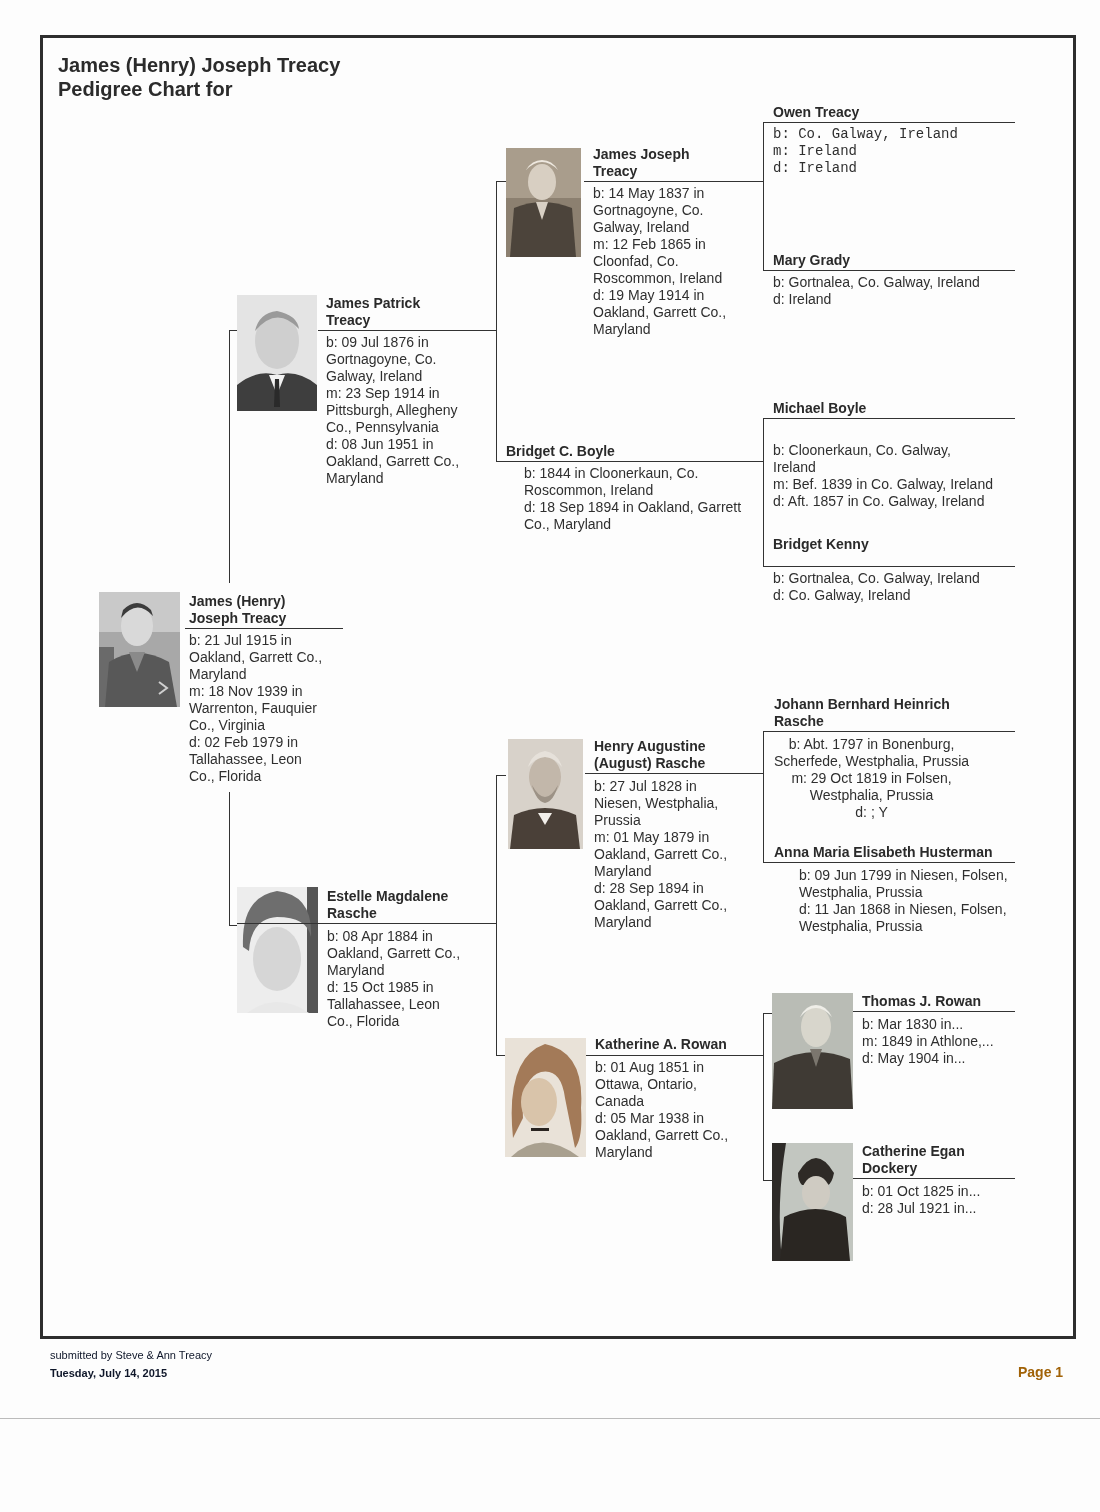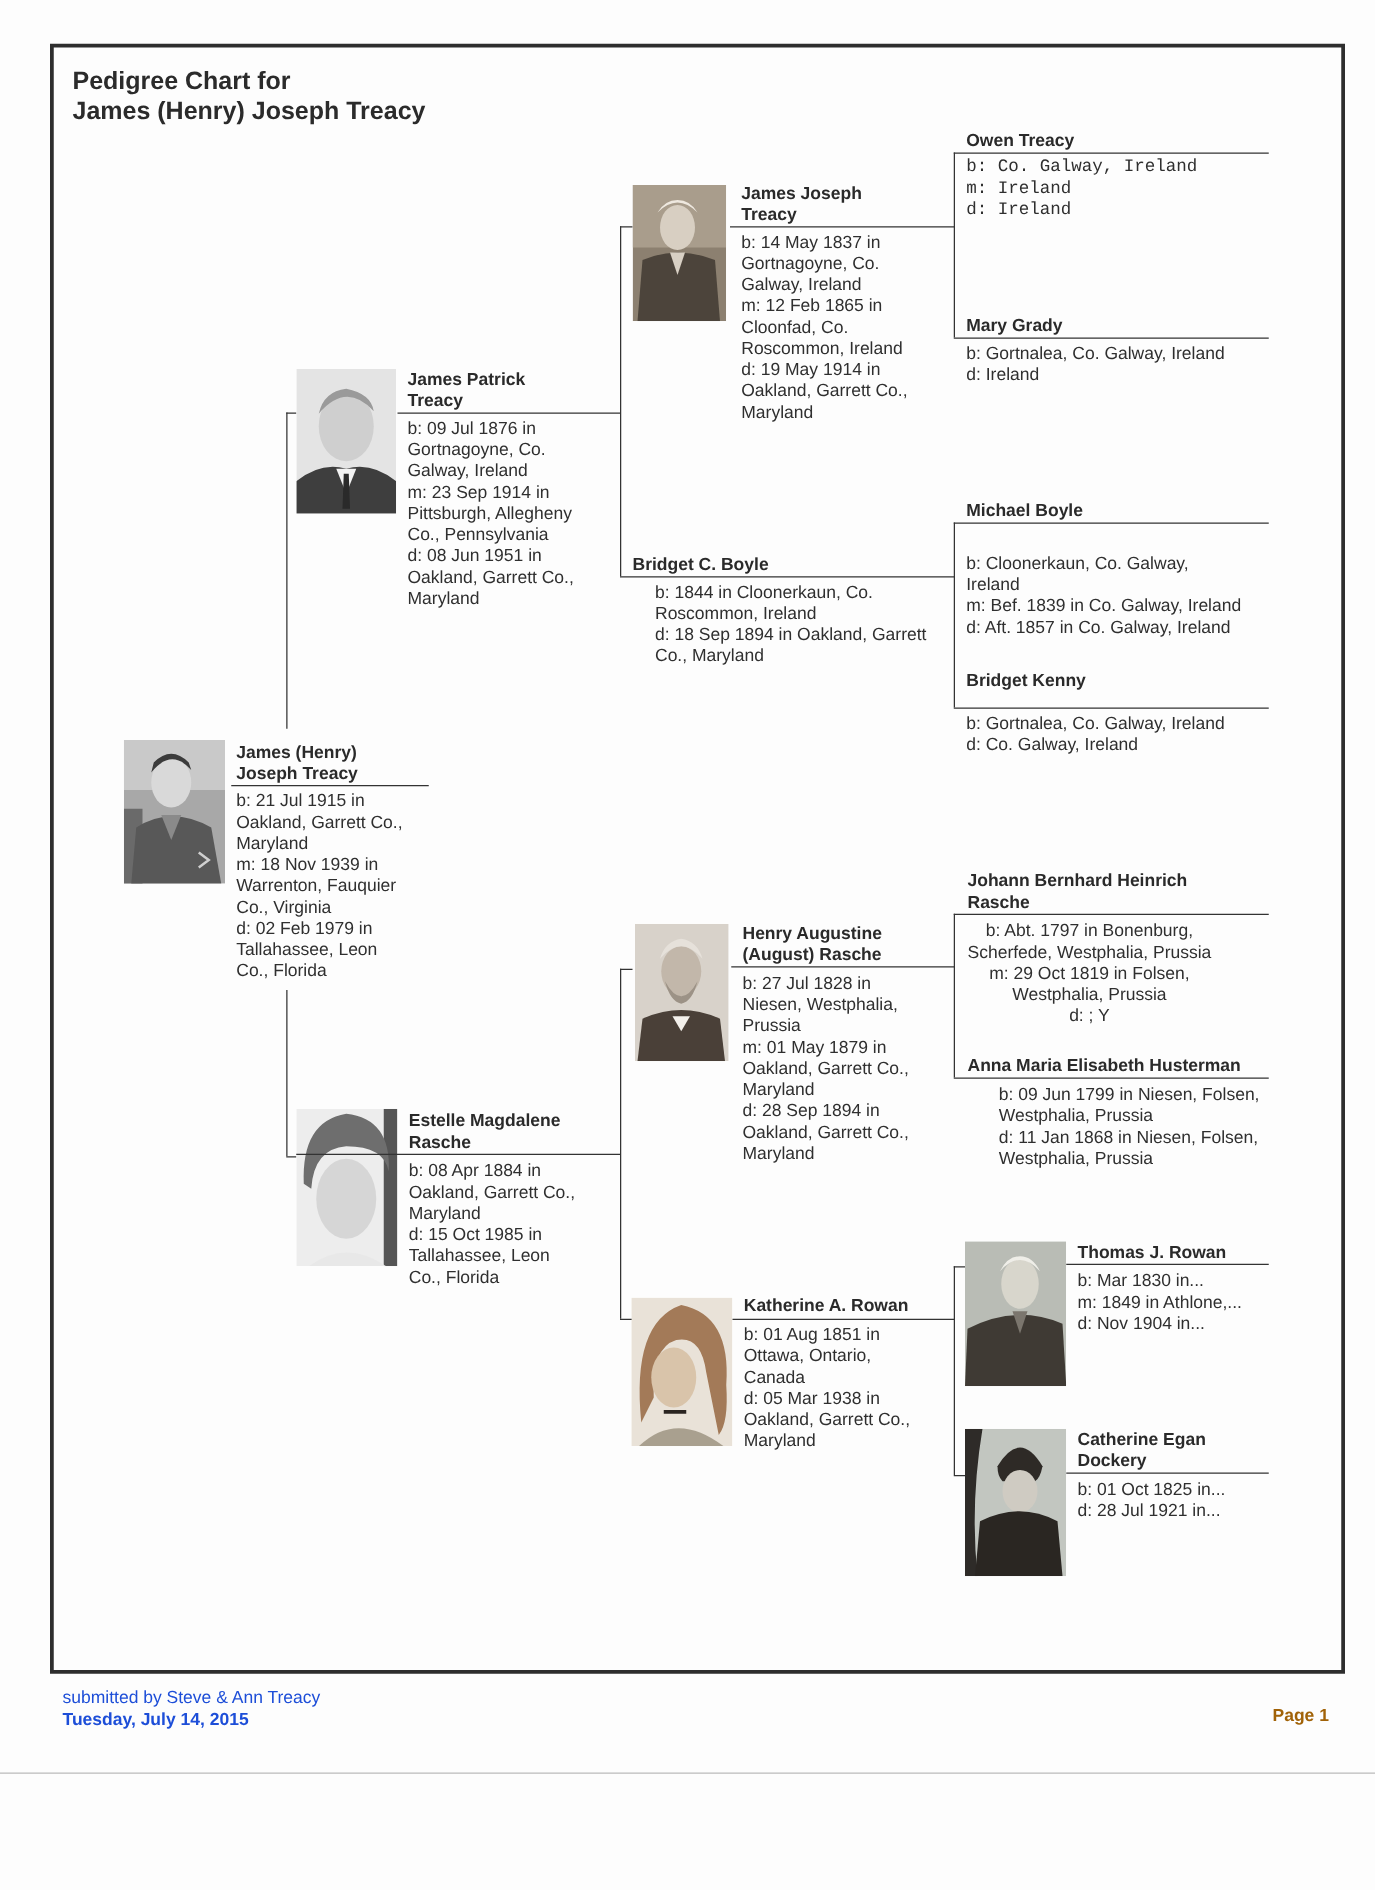--- a/index.html
+++ b/index.html
@@ -6,31 +6,31 @@
   body { width:1100px; height:1512px; position:relative; background:#fdfdfd; font-family:"Liberation Sans", sans-serif; color:#262626; overflow:hidden; }
   .abs { position:absolute; }
   .frame { position:absolute; left:40px; top:35px; width:1030px; height:1298px; border:3px solid #2e2e2e; }
   .title { position:absolute; left:58px; top:53px; font-weight:bold; font-size:20px; line-height:24px; color:#2b2b2b; }
   .name { position:absolute; font-weight:bold; font-size:14px; line-height:17px; color:#2a2a2a; }
   .det { position:absolute; font-size:14px; line-height:17px; color:#2f2f2f; }
   .det div { white-space:nowrap; }
   .hl { position:absolute; height:0; border-top:1.5px solid #333; }
   .vl { position:absolute; width:0; border-left:1.5px solid #333; }
   .photo { position:absolute; overflow:hidden; }
-  .footer-l { position:absolute; left:50px; font-size:14px; color:#1d4ed8; }
+  .footer-l { position:absolute; left:50px; font-size:11px; color:#0f172a; }
   .scanline { position:absolute; left:0; top:1418px; width:1100px; border-top:1px solid #bbb; }
 </style>
 </head>
 <body>
 
 <div class="frame"></div>
 
 <div class="title">
+  <div>James (Henry) Joseph Treacy</div>
   <div>Pedigree Chart for</div>
-  <div>James (Henry) Joseph Treacy</div>
 </div>
 
 <div class="vl" style="left:229px; top:330px; height:253px;"></div>
 <div class="hl" style="left:229px; top:330px; width:8px;"></div>
 <div class="vl" style="left:229px; top:792px; height:133px;"></div>
 <div class="hl" style="left:229px; top:925px; width:8px;"></div>
 
 <div class="vl" style="left:496px; top:181px; height:280px;"></div>
 <div class="hl" style="left:496px; top:181px; width:10px;"></div>
 
@@ -283,21 +283,21 @@
     <path d="M38 56 L44 74 L50 56Z" fill="#7b766e"></path>
   </svg>
 </div>
 <div class="name" style="left:862px; top:993px;">
   <div>Thomas J. Rowan</div>
 </div>
 <div class="hl" style="left:853px; top:1011px; width:162px;"></div>
 <div class="det" style="left:862px; top:1016px;">
   <div>b: Mar 1830 in...</div>
   <div>m: 1849 in Athlone,...</div>
-  <div>d: Nov 1904 in...</div>
+  <div>d: May 1904 in...</div>
 </div>
 
 <div class="photo" style="left:772px; top:1143px; width:81px; height:118px;">
   <svg width="81" height="118" viewBox="0 0 81 118">
     <rect width="81" height="118" fill="#c2c6c0"></rect>
     <path d="M0 0 L14 0 Q4 60 10 118 L0 118 Z" fill="#2e2b28"></path>
     <path d="M26 30 Q44 0 62 30 Q60 40 56 42 L30 42 Q26 38 26 30Z" fill="#2e2a26"></path>
     <ellipse cx="44" cy="50" rx="14" ry="17" fill="#cfcbc2"></ellipse>
     <path d="M8 118 L12 74 Q44 58 74 74 L78 118 Z" fill="#2a2622"></path>
   </svg>

